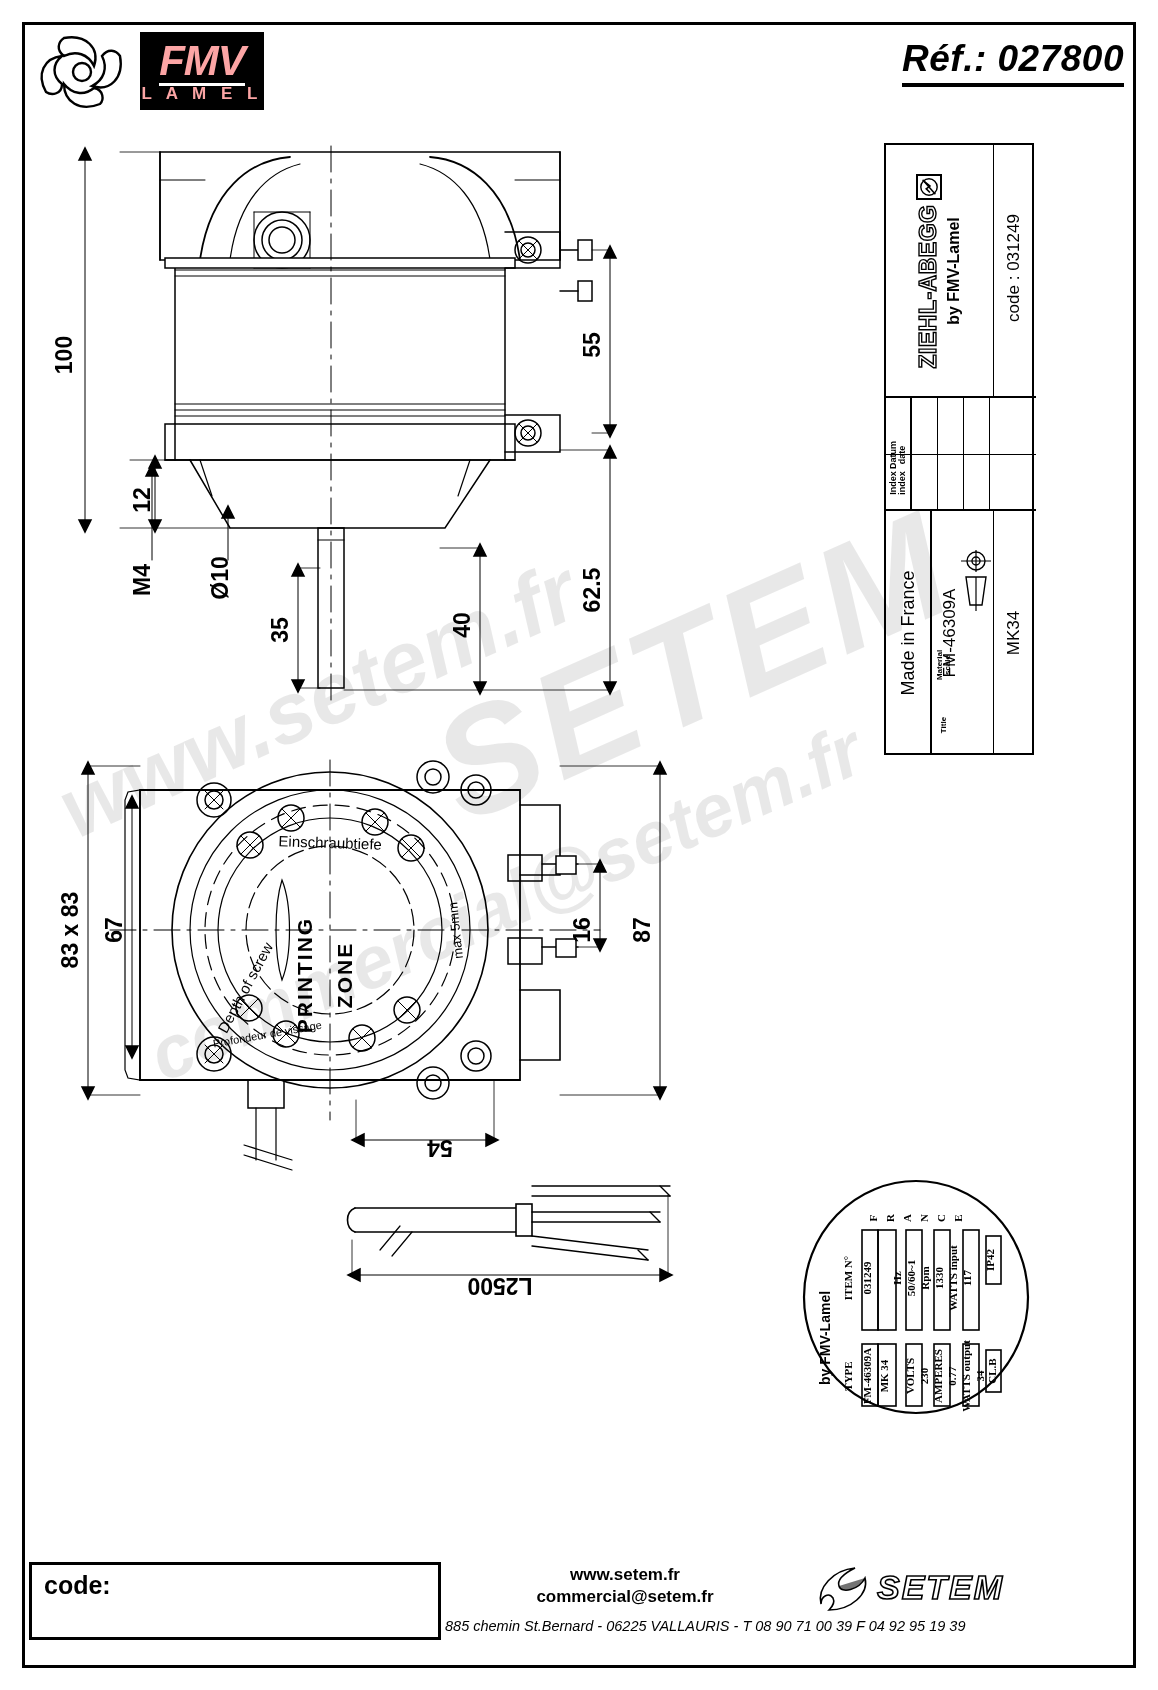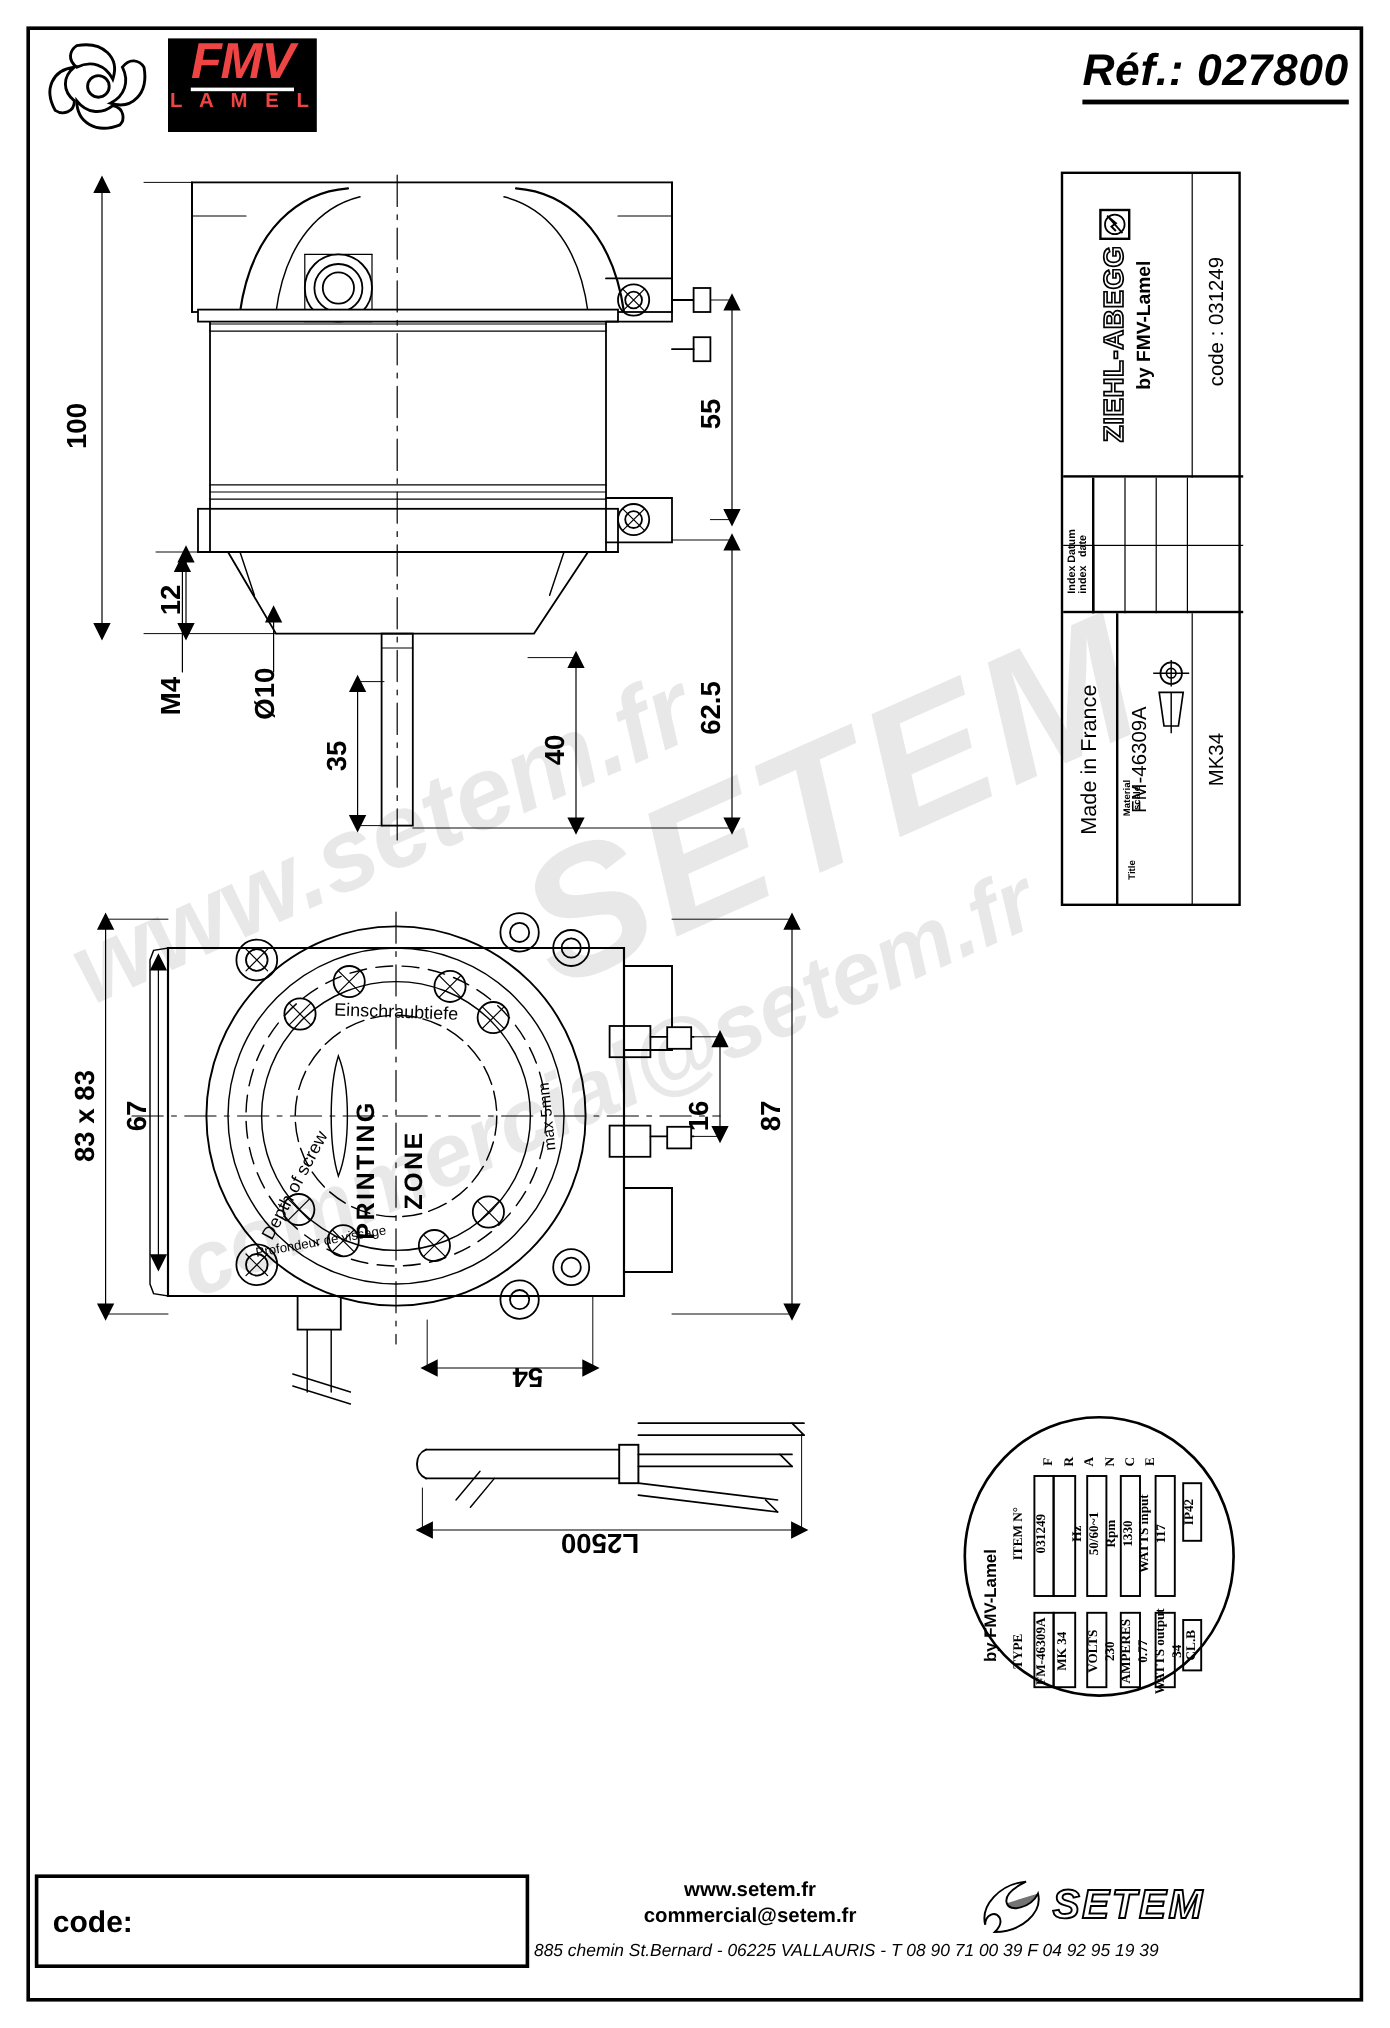--- a/index.html
+++ b/index.html
@@ -5,22 +5,22 @@
   * { box-sizing: border-box; }
   html, body { margin:0; padding:0; background:#fff; }
   body { width:1158px; height:1690px; font-family:"Liberation Sans", sans-serif; color:#000; position:relative; overflow:hidden; }
 
   #sheet { position:absolute; left:0; top:0; width:1158px; height:1690px; }
 
   .frame { position:absolute; left:22px; top:22px; width:1114px; height:1646px; border:3px solid #000; }
 
   
   .logo-fan { position:absolute; left:34px; top:30px; width:96px; height:82px; }
-  .logo-fmv { position:absolute; left:140px; top:32px; width:124px; height:78px; background:#000; color:#ef4444;
-              display:flex; flex-direction:column; align-items:center; }
+  .logo-fmv { position:absolute; left:140px; top:32px; width:124px; height:78px; background:#000; color:#fca5a5;
+              display:flex; flex-direction:column; align-items:center; justify-content:center; }
   .logo-fmv .big { font-weight:bold; font-size:42px; letter-spacing:-1px; line-height:38px; font-style:italic; }
   .logo-fmv .rule { width:86px; height:3px; background:#fff; margin:3px 0 2px 0; }
   .logo-fmv .sml { font-weight:bold; font-size:17px; letter-spacing:5px; line-height:12px; }
 
   .ref { position:absolute; right:34px; top:38px; font-size:37px; font-weight:bold; font-style:italic;
          border-bottom:4px solid #000; padding-bottom:3px; letter-spacing:0.5px; }
 
   
   .titleblock { position:absolute; left:884px; top:143px; width:150px; height:612px; border:2px solid #000; }
   .tb-top { position:absolute; left:0; top:0; width:150px; height:253px; border-bottom:2px solid #000; }
@@ -58,21 +58,21 @@
 
   
   .wm { position:absolute; pointer-events:none; color:#000; opacity:0.085; font-weight:bold; white-space:nowrap; }
   .wm1 { left:40px; top:650px; font-size:86px; transform:rotate(-24deg); font-style:italic; }
   .wm2 { left:420px; top:580px; font-size:150px; transform:rotate(-24deg); font-style:italic; letter-spacing:6px; }
   .wm3 { left:120px; top:860px; font-size:74px; transform:rotate(-24deg); font-style:italic; }
 
   
   .footer { position:absolute; left:25px; top:1560px; width:1108px; height:105px; }
   .code-box { position:absolute; left:4px; top:2px; width:412px; height:78px; border:3px solid #000; }
-  .code-lbl { position:absolute; left:12px; top:23px; font-size:25px; font-weight:bold; }
+  .code-lbl { position:absolute; left:12px; top:6px; font-size:25px; font-weight:bold; }
   .code-val { position:absolute; left:85px; top:24px; font-size:44px; font-weight:bold; letter-spacing:-1px; }
   .ft-web { position:absolute; left:440px; top:4px; width:320px; text-align:center; font-size:17px; font-weight:bold; line-height:22px; }
   .ft-addr { position:absolute; left:420px; top:58px; width:700px; font-size:14.5px;font-style:italic; }
   .setem-logo { position:absolute; left:790px; top:4px; width:250px; height:48px; }
   .setem-word { position:absolute; left:62px; top:4px; font-size:34px; font-weight:bold; font-style:italic;
                 letter-spacing:2px; color:#fff; -webkit-text-stroke:1.6px #000; text-stroke:1.6px #000; }
 </style>
 </head>
 <body>
 

